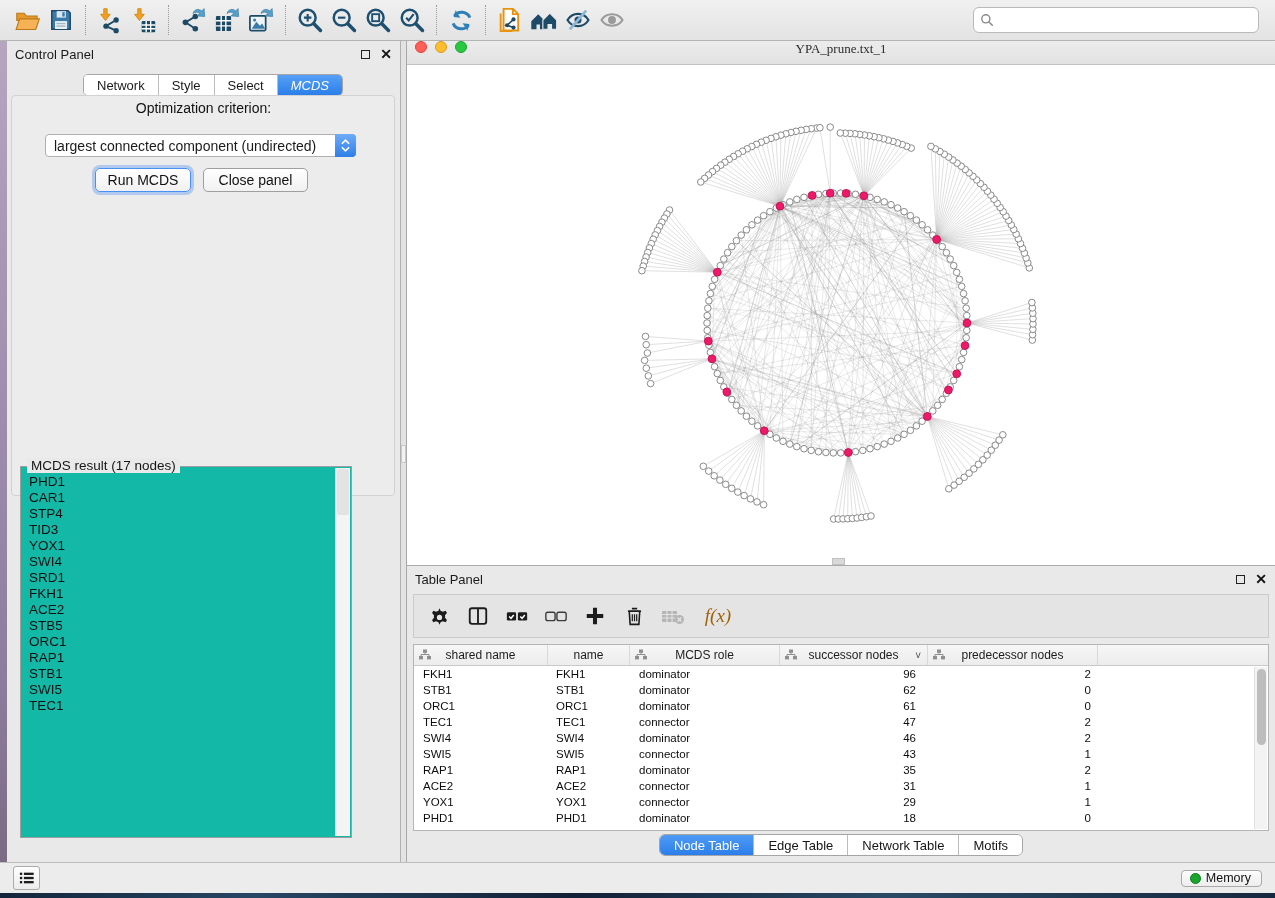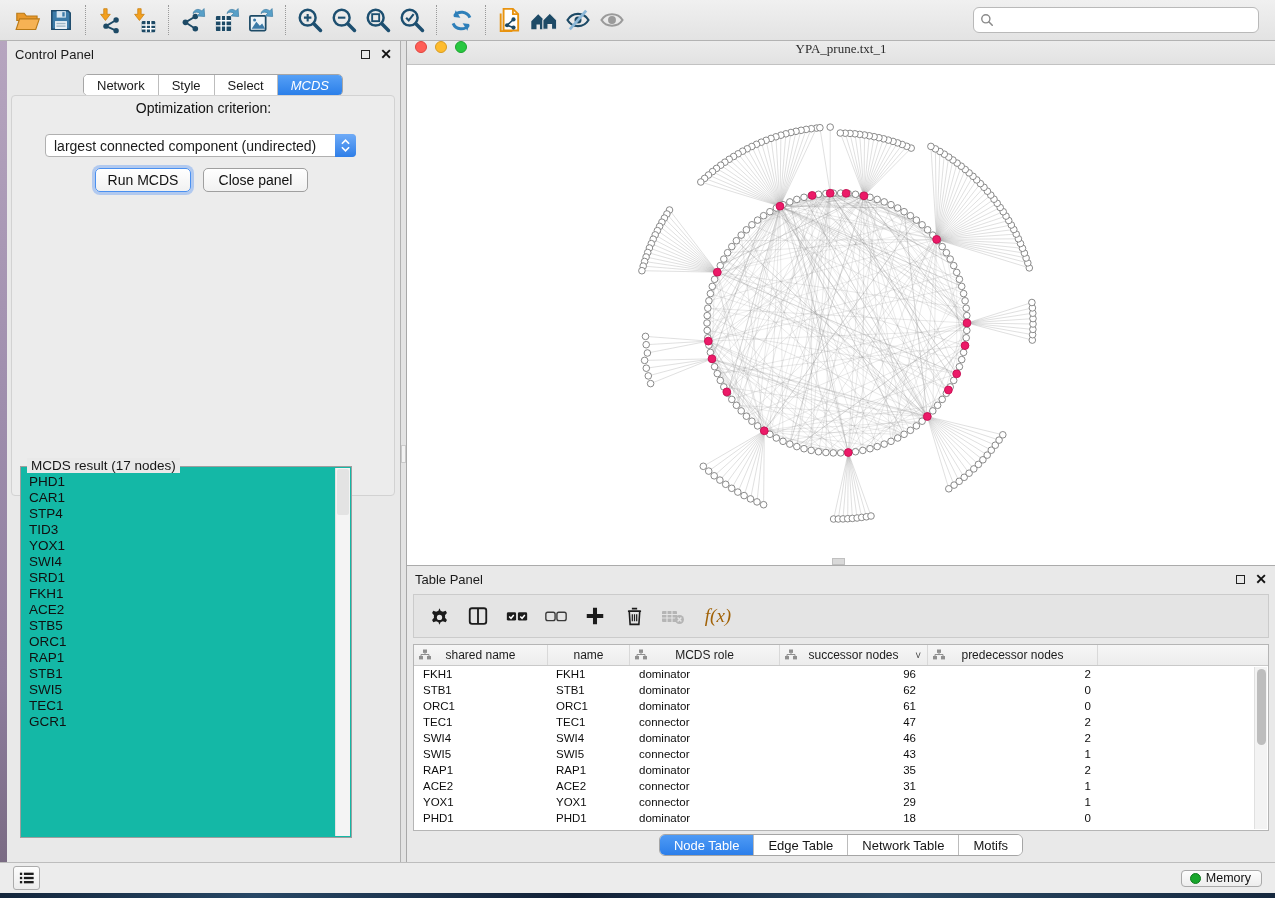--- a/index.html
+++ b/index.html
@@ -297,21 +297,20 @@
         <div class="mcds-item">SWI4</div>
         <div class="mcds-item">SRD1</div>
         <div class="mcds-item">FKH1</div>
         <div class="mcds-item">ACE2</div>
         <div class="mcds-item">STB5</div>
         <div class="mcds-item">ORC1</div>
         <div class="mcds-item">RAP1</div>
         <div class="mcds-item">STB1</div>
         <div class="mcds-item">SWI5</div>
         <div class="mcds-item">TEC1</div>
-        <div class="mcds-item">GCR1</div>
       </div>
     <div class="mcds-scroll">
         <div class="thumb"></div>
       </div>
   </div>
 </div>
 
 <div class="v-split">
     <div class="grip"></div>
   </div>

